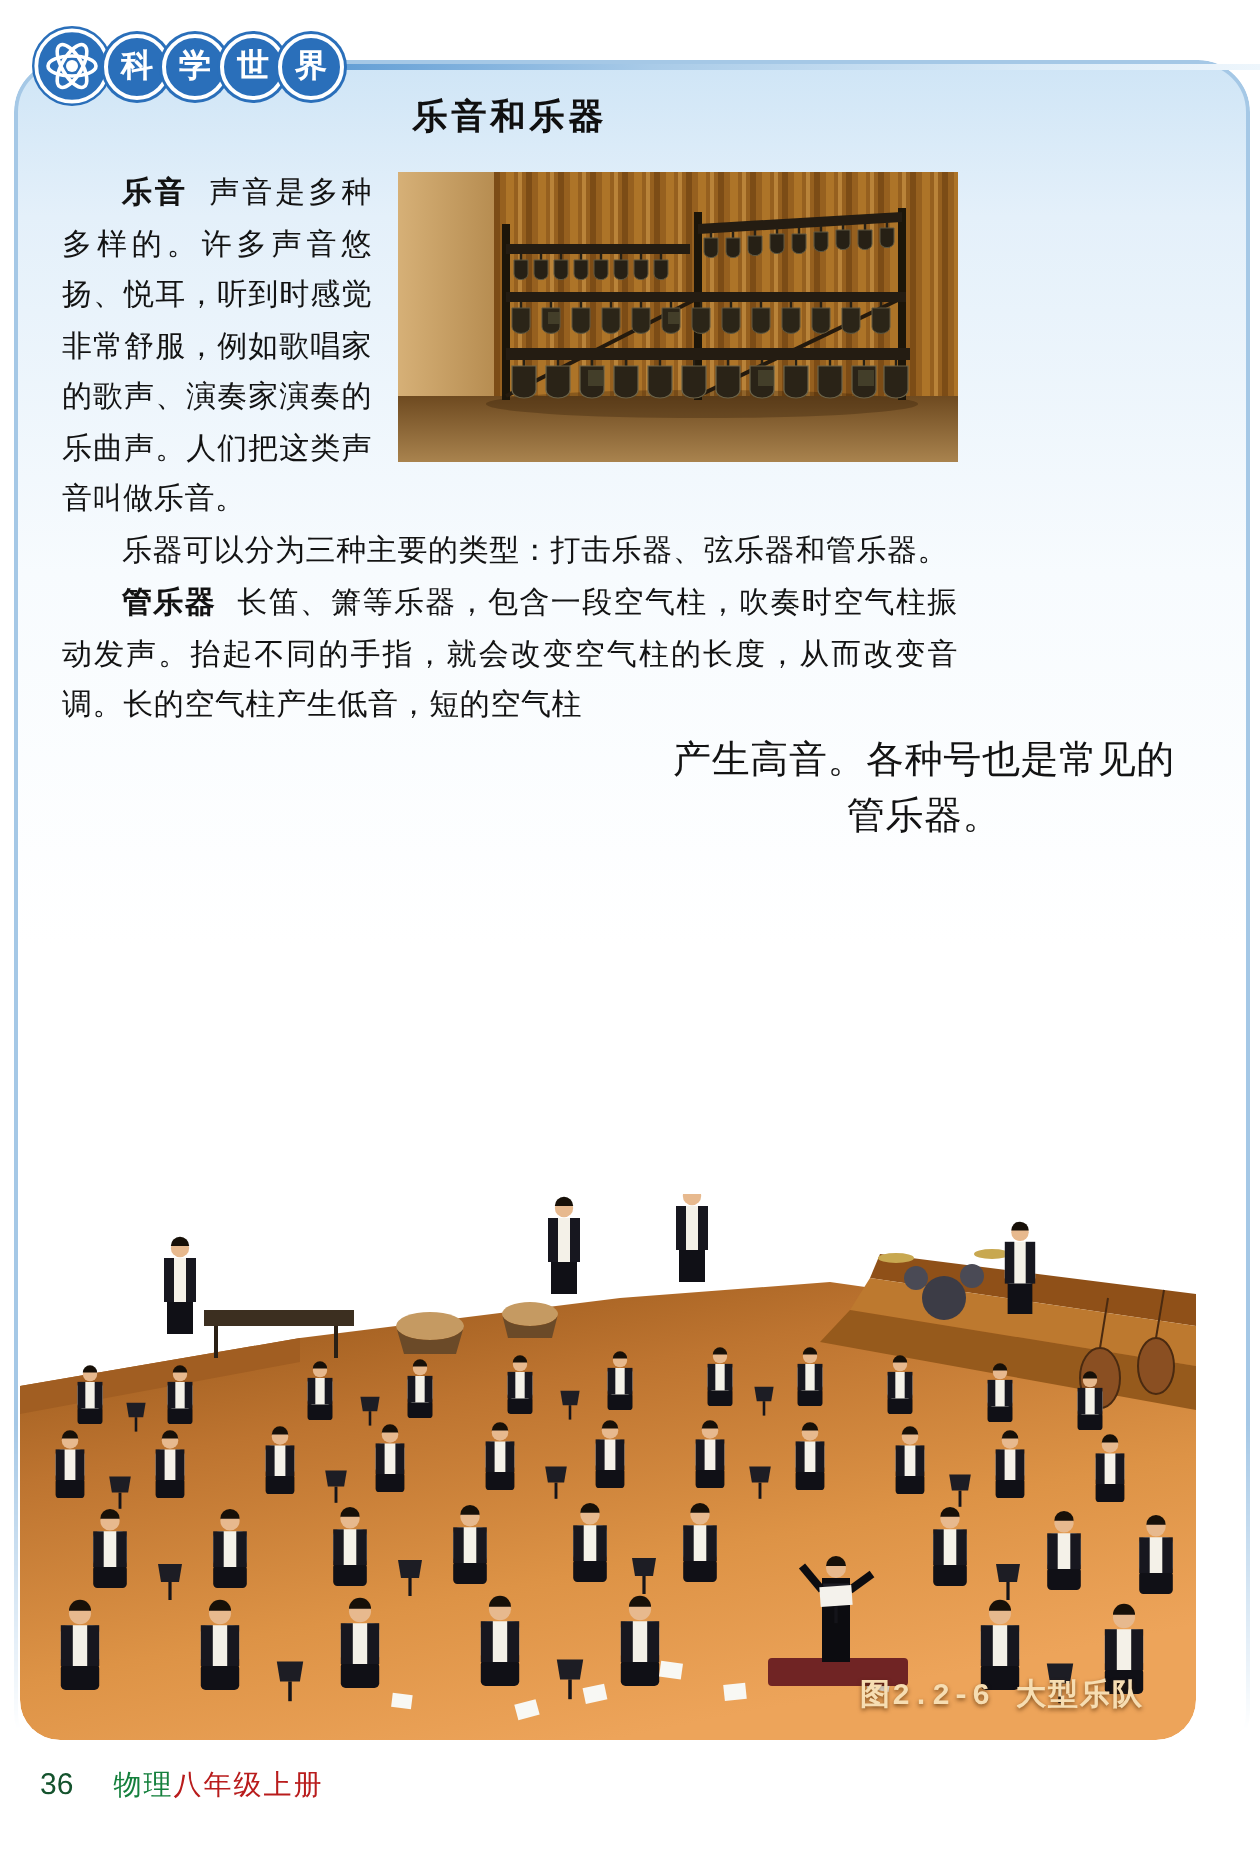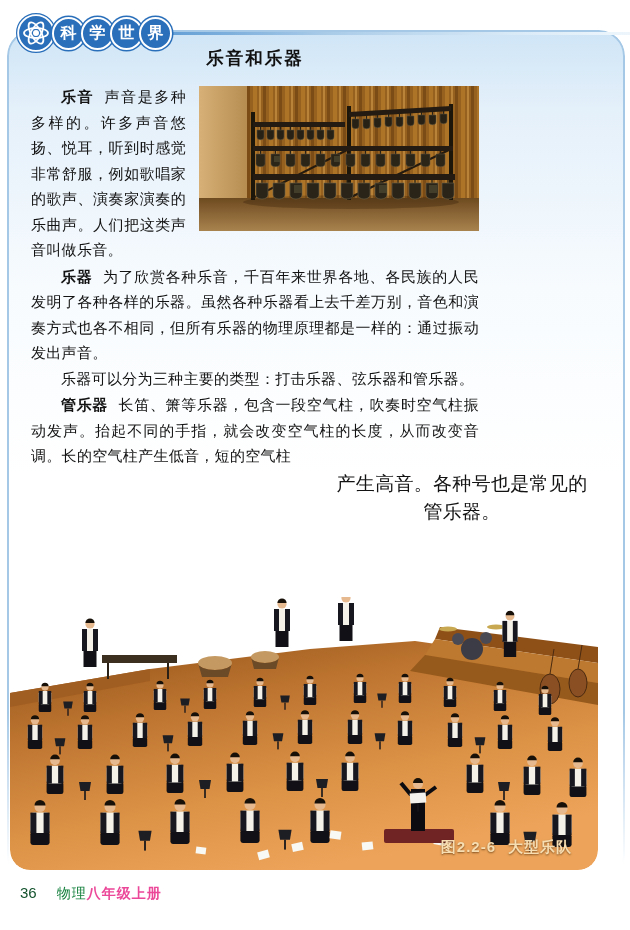--- a/index.html
+++ b/index.html
@@ -40,30 +40,30 @@
 
   
   .wind-wrap{margin-left:300px;width:262px;text-align:center;font-size:19px;
       line-height:28px;letter-spacing:0.3px;}
 
   
   #figure-orchestra{position:absolute;left:10px;top:597px;width:588px;height:273px;
       border-radius:20px;overflow:hidden;z-index:4;}
   #orchestra-photo{display:block;width:588px;height:273px;}
   #orchestra-caption{position:absolute;right:26px;bottom:13px;z-index:5;
-      color:#f6ddb2;font-family:Liberation Sans, sans-serif;font-weight:bold;font-size:15px;
+      color:#f6ddb2;font-family:Liberation Mono, monospace;font-weight:bold;font-size:15px;
       letter-spacing:1px;text-shadow:0 1px 2px rgba(70,35,0,.65);}
   #orchestra-caption .figlabel{margin-right:12px;}
 
   
   #page-footer{position:absolute;left:20px;top:884px;display:flex;align-items:baseline;
       font-family:"Liberation Sans",sans-serif;z-index:6;}
   #page-number{font-size:15px;color:#14532d;margin-right:20px;}
   #footer-subject{font-size:14px;color:#15803d;margin-right:0;letter-spacing:1px;}
-  #footer-volume{font-size:14px;color:#ec4899;letter-spacing:1px;font-weight:bold;}
+  #footer-volume{font-size:14px;color:#b91c1c;letter-spacing:1px;}
 </style>
 </head>
 <body>
 
 <div id="page">
 
   <div id="header-rule"></div>
 
   <div id="brand-row">
     <svg id="atom" viewBox="0 0 40 40">
@@ -189,21 +189,20 @@
           <rect x="75" y="70" width="6" height="6"></rect>
             <rect x="135" y="70" width="6" height="6"></rect>
           <rect x="95" y="99" width="8" height="8"></rect>
             <rect x="180" y="99" width="8" height="8"></rect>
           <rect x="230" y="99" width="8" height="8"></rect>
         </g>
       </svg>
     </div>
 
     <p class="para"><b class="lead">乐音</b><span>声音是多种多样的。许多声音悠扬、悦耳，听到时感觉非常舒服，例如歌唱家的歌声、演奏家演奏的乐曲声。人们把这类声音叫做乐音。</span></p>
-    <p class="para"><b class="lead">乐器</b><span>为了欣赏各种乐音，千百年来世界各地、各民族的人民发明了各种各样的乐器。虽然各种乐器看上去千差万别，音色和演奏方式也各不相同，但所有乐器的物理原理都是一样的：通过振动发出声音。</span></p>
     <p class="para"><span>乐器可以分为三种主要的类型：打击乐器、弦乐器和管乐器。</span></p>
     <p class="para"><b class="lead">管乐器</b><span>长笛、箫等乐器，包含一段空气柱，吹奏时空气柱振动发声。抬起不同的手指，就会改变空气柱的长度，从而改变音调。长的空气柱产生低音，短的空气柱</span></p>
     <div class="wind-wrap">产生高音。各种号也是常见的</div>
     <div class="wind-wrap">管乐器。</div>
   </div>
 
   <div id="figure-orchestra">
     <svg id="orchestra-photo" viewBox="0 0 588 273" preserveAspectRatio="none">
       <defs>
         <linearGradient id="fg" x1="0" y1="0" x2="0.5" y2="1">

